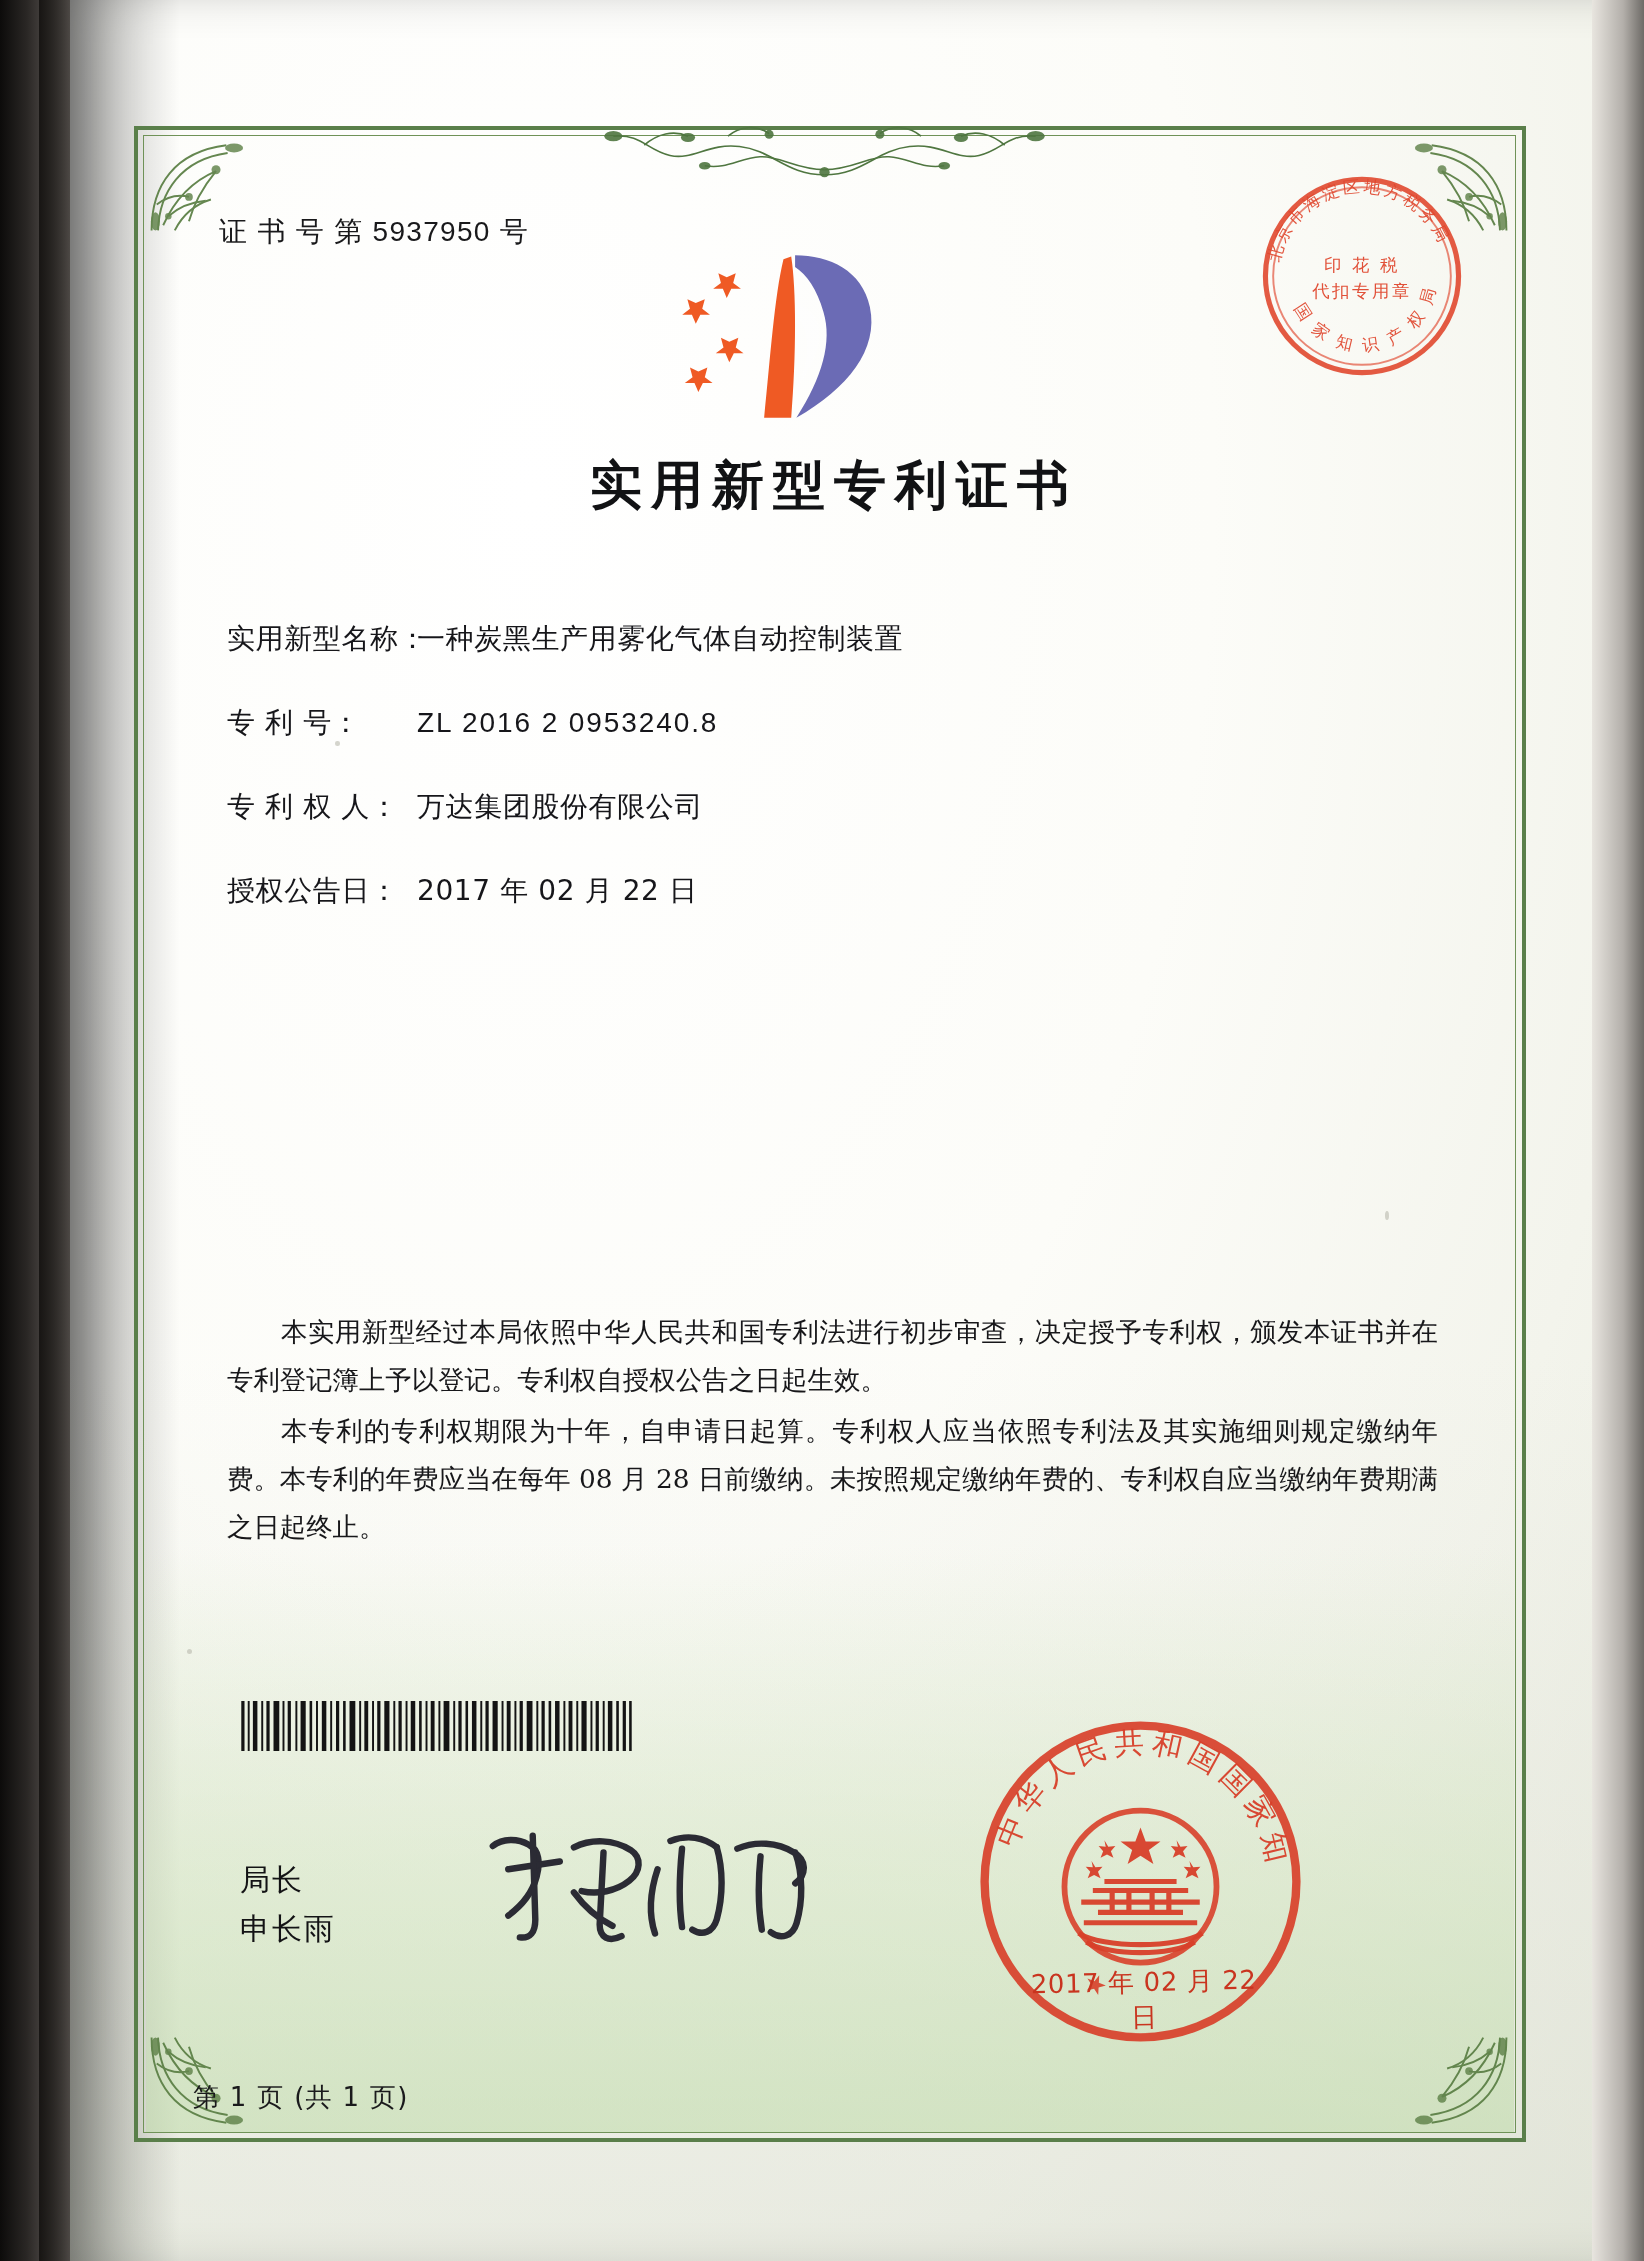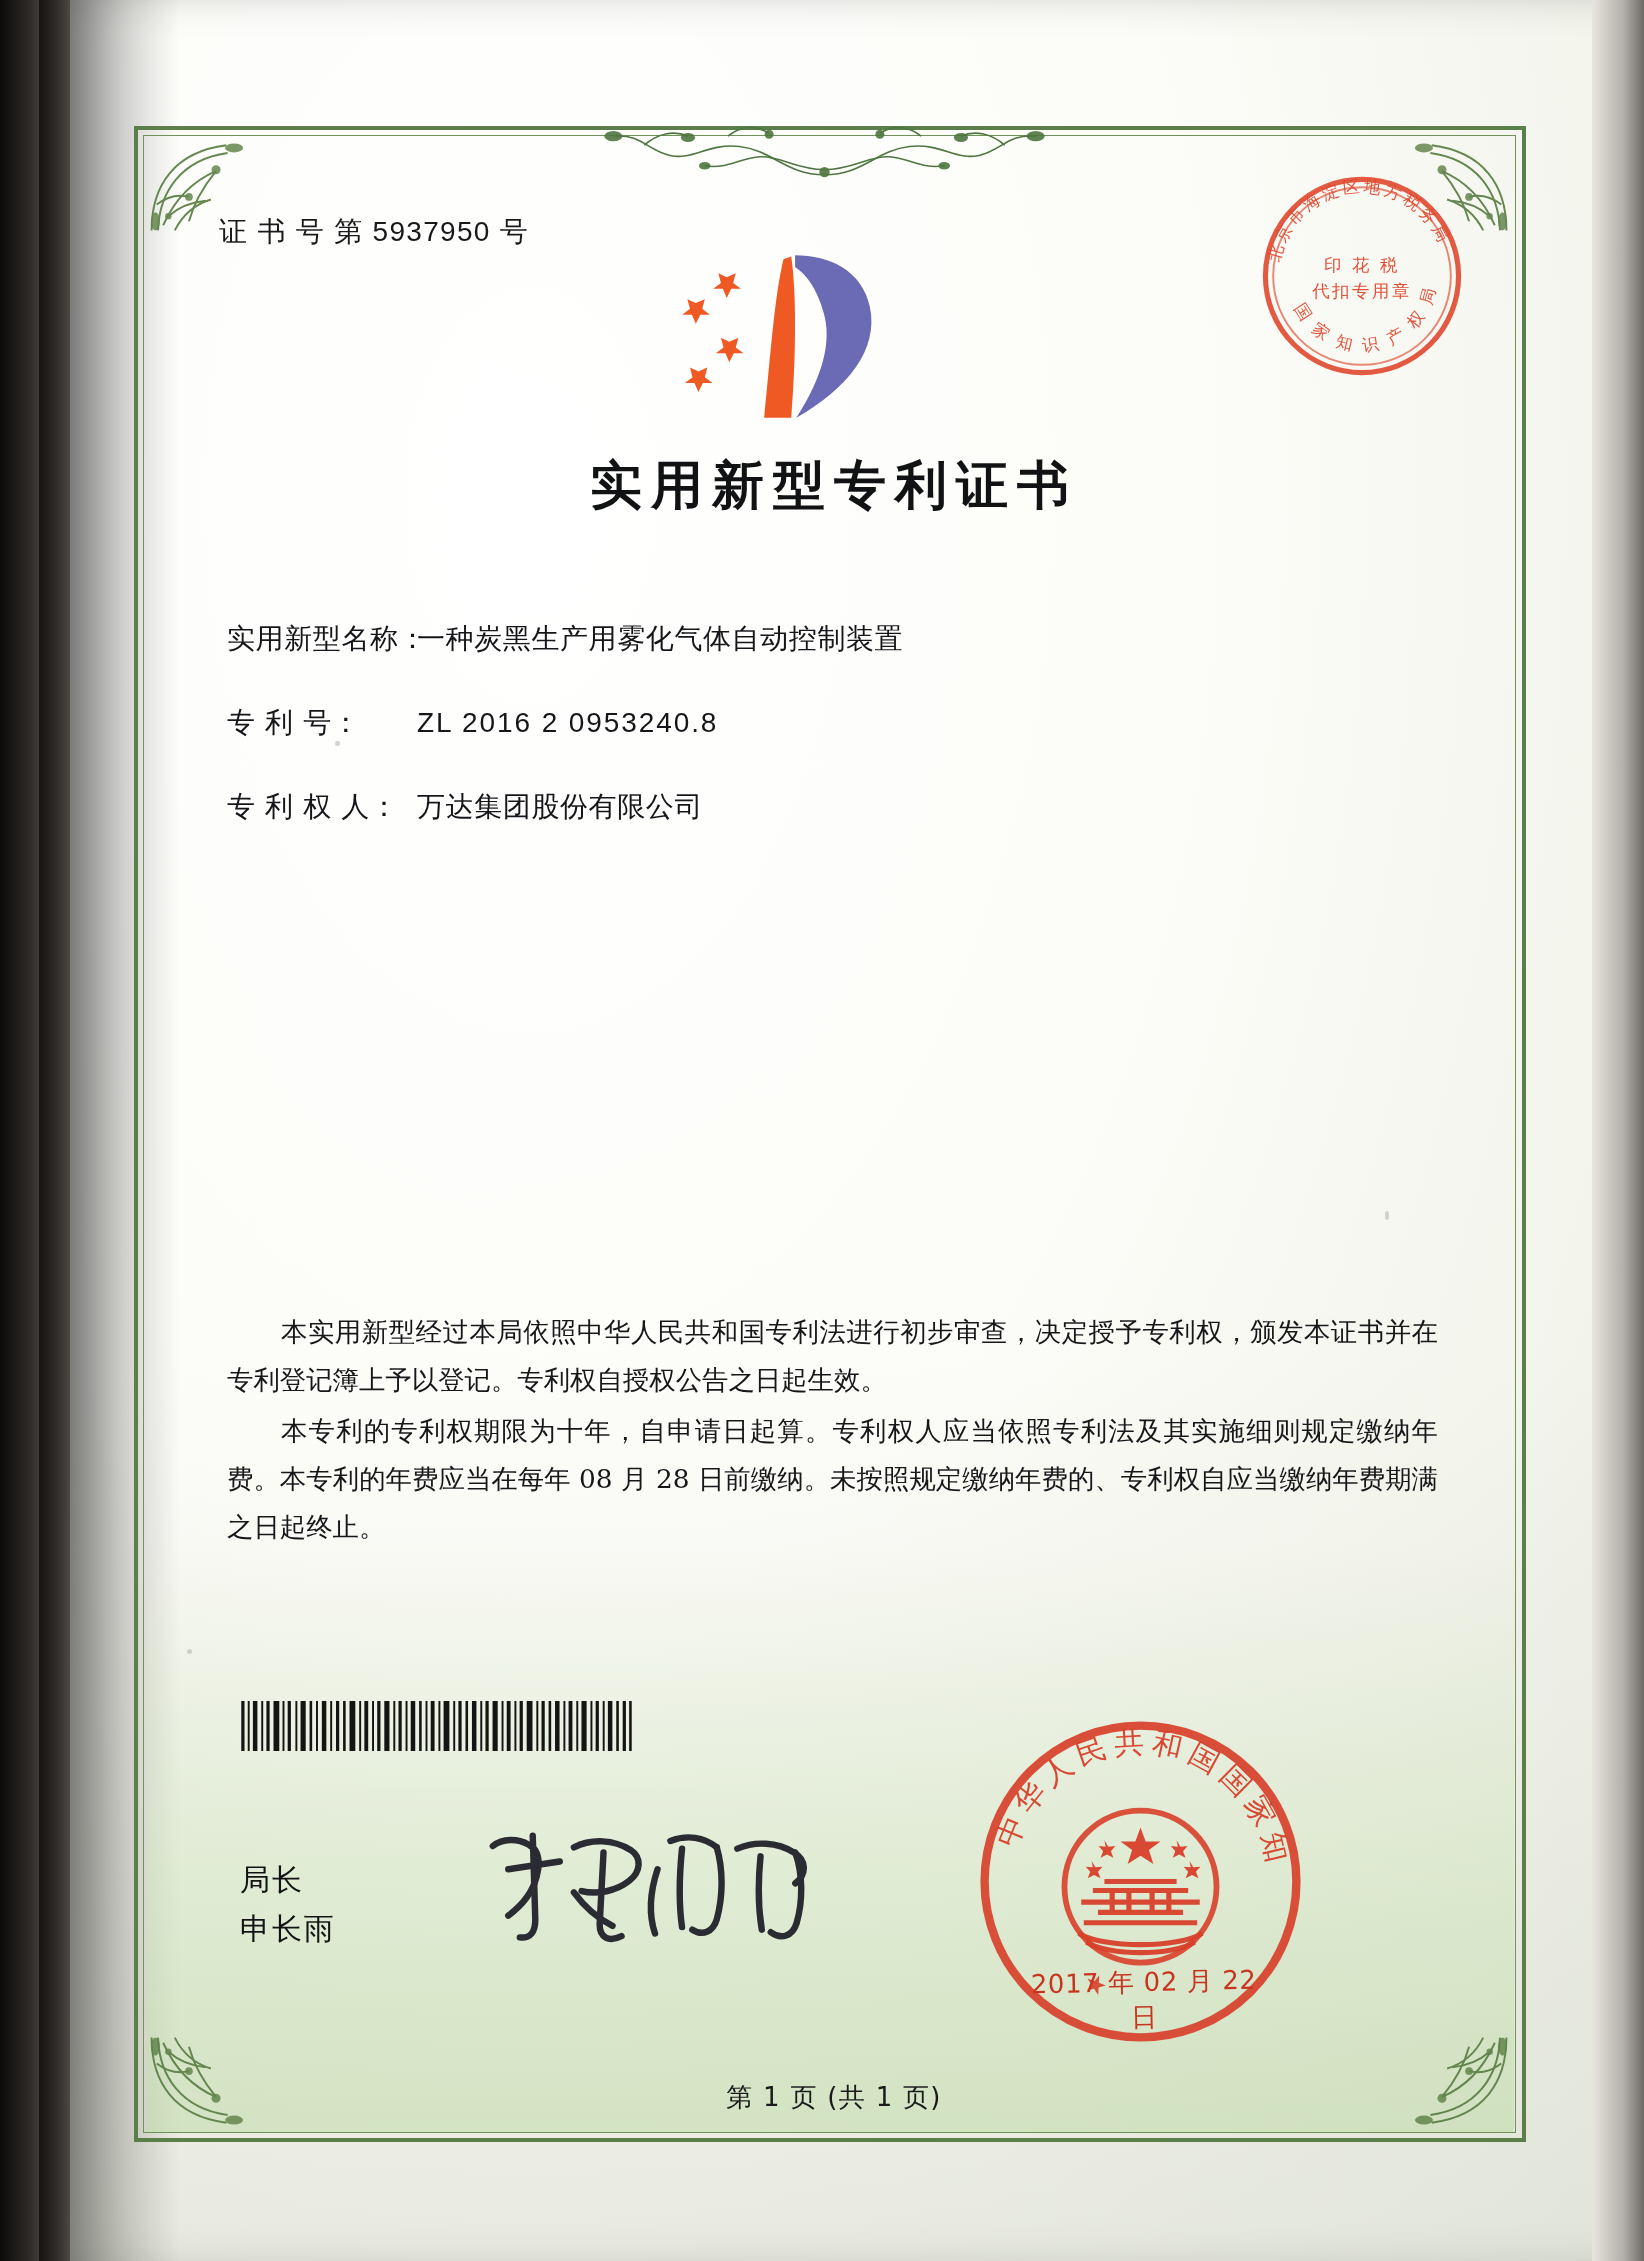--- a/index.html
+++ b/index.html
@@ -236,21 +236,21 @@
     left: 1259px; top: 173px;
     width: 206px; height: 206px;
   }
   .seal-tax svg { width: 100%; height: 100%; display:block; }
 
   
   .footer {
     position: absolute;
     left: 193px; top: 2080px;
     width: 1282px;
-    text-align: center;
+    text-align: left;
     font-family: "DejaVu Sans", sans-serif;
     font-size: 26px;
     color: #1a1a1c;
     letter-spacing: 1.3px;
   }
 
   
   .speck { position:absolute; background:#b9b9ad; border-radius:50%; opacity:.6;}
 </style>
 </head>
@@ -392,20 +392,23 @@
 
   <div class="fields">
     <div class="field-row">
       <span class="field-label lbl-w1">实用新型名称：</span><span class="field-value">一种炭黑生产用雾化气体自动控制装置</span>
     </div>
     <div class="field-row">
       <span class="field-label lbl-w2">专    利    号：</span><span class="field-value mono">ZL 2016 2 0953240.8</span>
     </div>
     <div class="field-row">
       <span class="field-label lbl-w2">专 利 权 人：</span><span class="field-value">万达集团股份有限公司</span>
+    </div>
+    <div class="field-row">
+      <span class="field-label lbl-w2">授权公告日：</span><span class="field-value">2017 年 02 月 22 日</span>
     </div>
   </div>
 
   <div class="body-text">
     <p>本实用新型经过本局依照中华人民共和国专利法进行初步审查，决定授予专利权，颁发本证书并在专利登记簿上予以登记。专利权自授权公告之日起生效。</p>
     <p>本专利的专利权期限为十年，自申请日起算。专利权人应当依照专利法及其实施细则规定缴纳年费。本专利的年费应当在每年 08 月 28 日前缴纳。未按照规定缴纳年费的、专利权自应当缴纳年费期满之日起终止。</p>
   </div>
 
   <div class="barcode">
     <svg viewBox="0 0 610 78" preserveAspectRatio="none">

